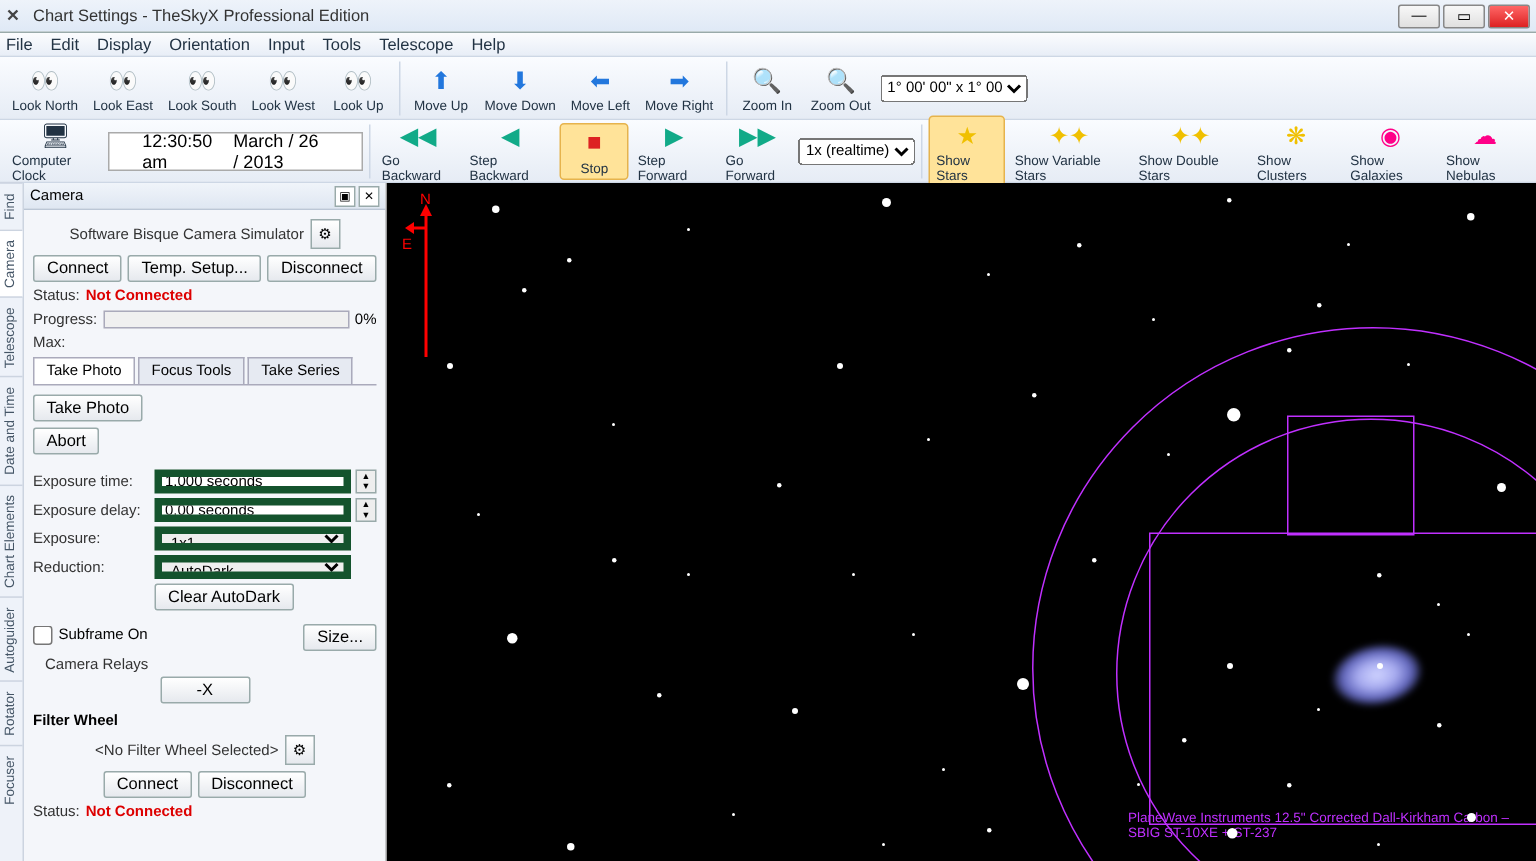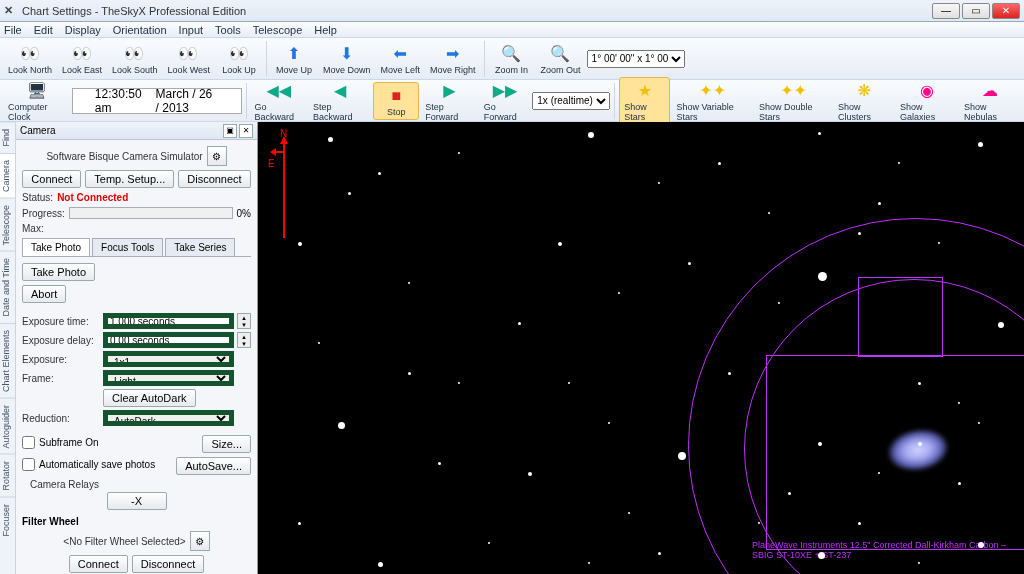--- a/index.html
+++ b/index.html
@@ -253,49 +253,37 @@
           <span class="label">Exposure delay:</span>
           <input value="0.00 seconds" style="">
           <div class="spin">▴<br>▾</div>
         </div>
       <div class="fld">
           <span class="label">Exposure:</span>
           <select><option>1x1</option></select>
           <span></span>
         </div>
       <div class="fld">
-          <span class="label">Frame:</span>
-          <select><option>Light</option></select>
+          <span class="label">Reduction:</span>
+          <select><option>AutoDark</option></select>
           <span></span>
         </div>
       <div class="fld">
           <span></span>
           <button class="btn" style="width:auto;justify-self:start;">Clear AutoDark</button>
-          <span></span>
-        </div>
-      <div class="fld">
-          <span class="label">Reduction:</span>
-          <select><option>AutoDark</option></select>
           <span></span>
         </div>
 
       <div style="height:6px;"></div>
       <div class="row" style="justify-content:space-between;">
         <label class="chk">
             <input type="checkbox" style="">
             <span>Subframe On</span>
           </label>
         <button class="btn">Size...</button>
-      </div>
-      <div class="row" style="justify-content:space-between;">
-        <label class="chk">
-            <input type="checkbox" style="">
-            <span>Automatically save photos</span>
-          </label>
-        <button class="btn">AutoSave...</button>
       </div>
       <div class="label" style="margin:4px 0 2px 8px;">Camera Relays</div>
       <div class="row center">
           <button class="btn" style="width:60px;">-X</button>
         </div>
 
       <div class="sectitle">Filter Wheel</div>
       <div class="row center">
         <span class="label">&lt;No Filter Wheel Selected&gt;</span>
         <div class="gearbtn">

